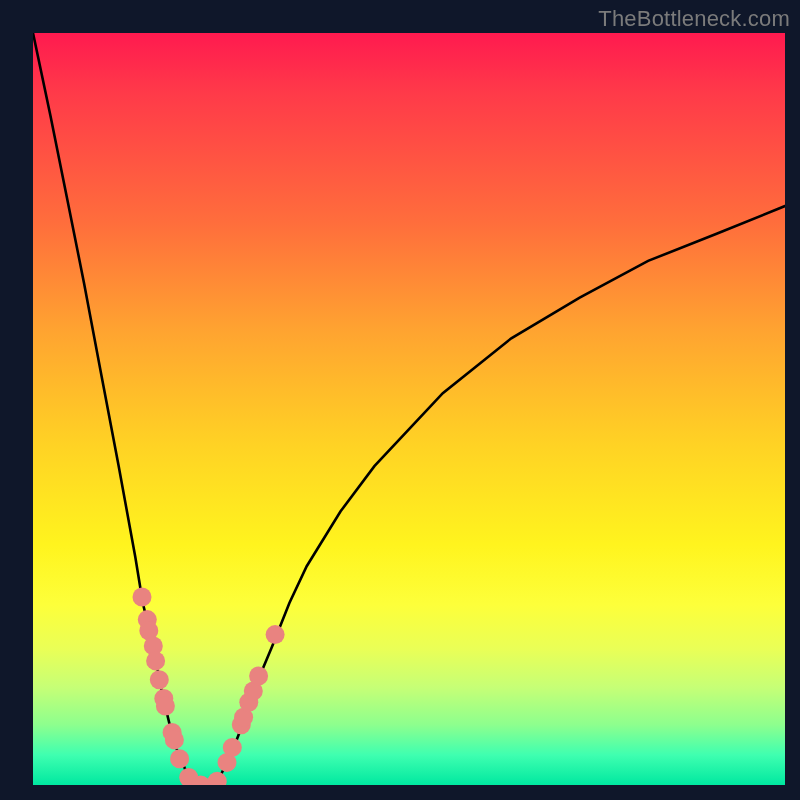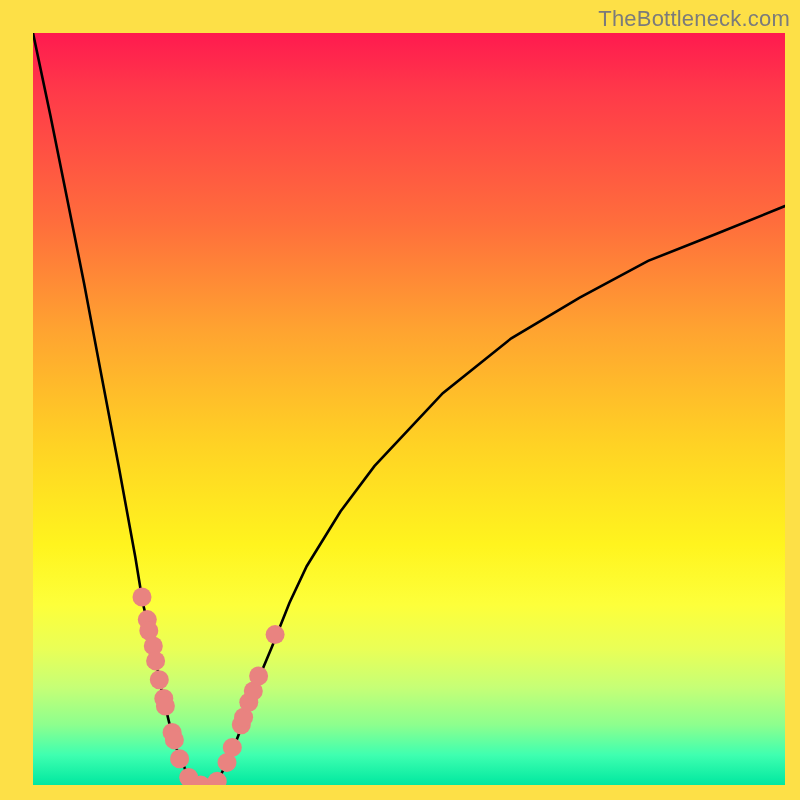--- a/index.html
+++ b/index.html
@@ -7,21 +7,21 @@
     padding: 0;
     width: 800px;
     height: 800px;
     overflow: hidden;
     background: #000;
     font-family: Arial, Helvetica, sans-serif;
   }
   .frame {
     position: absolute;
     inset: 0;
-    background: #fde047;
+    background: #0f172a;
     text-align: right;
   }
   .plot {
     position: absolute;
     left: 33px;
     top: 33px;
     width: 752px;
     height: 752px;
     background: linear-gradient(to bottom,
       #ff1a4f 0%,

